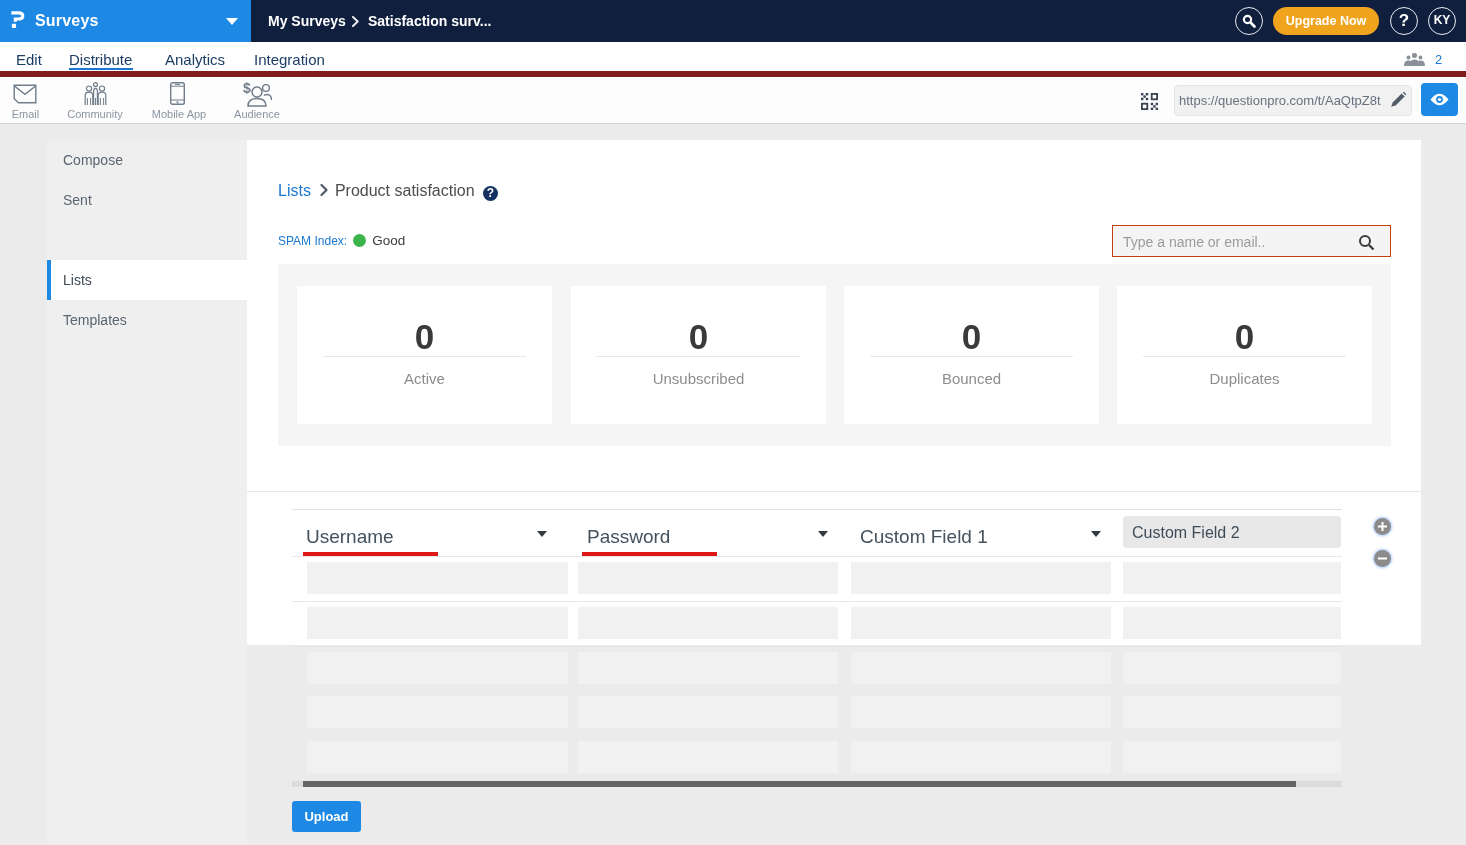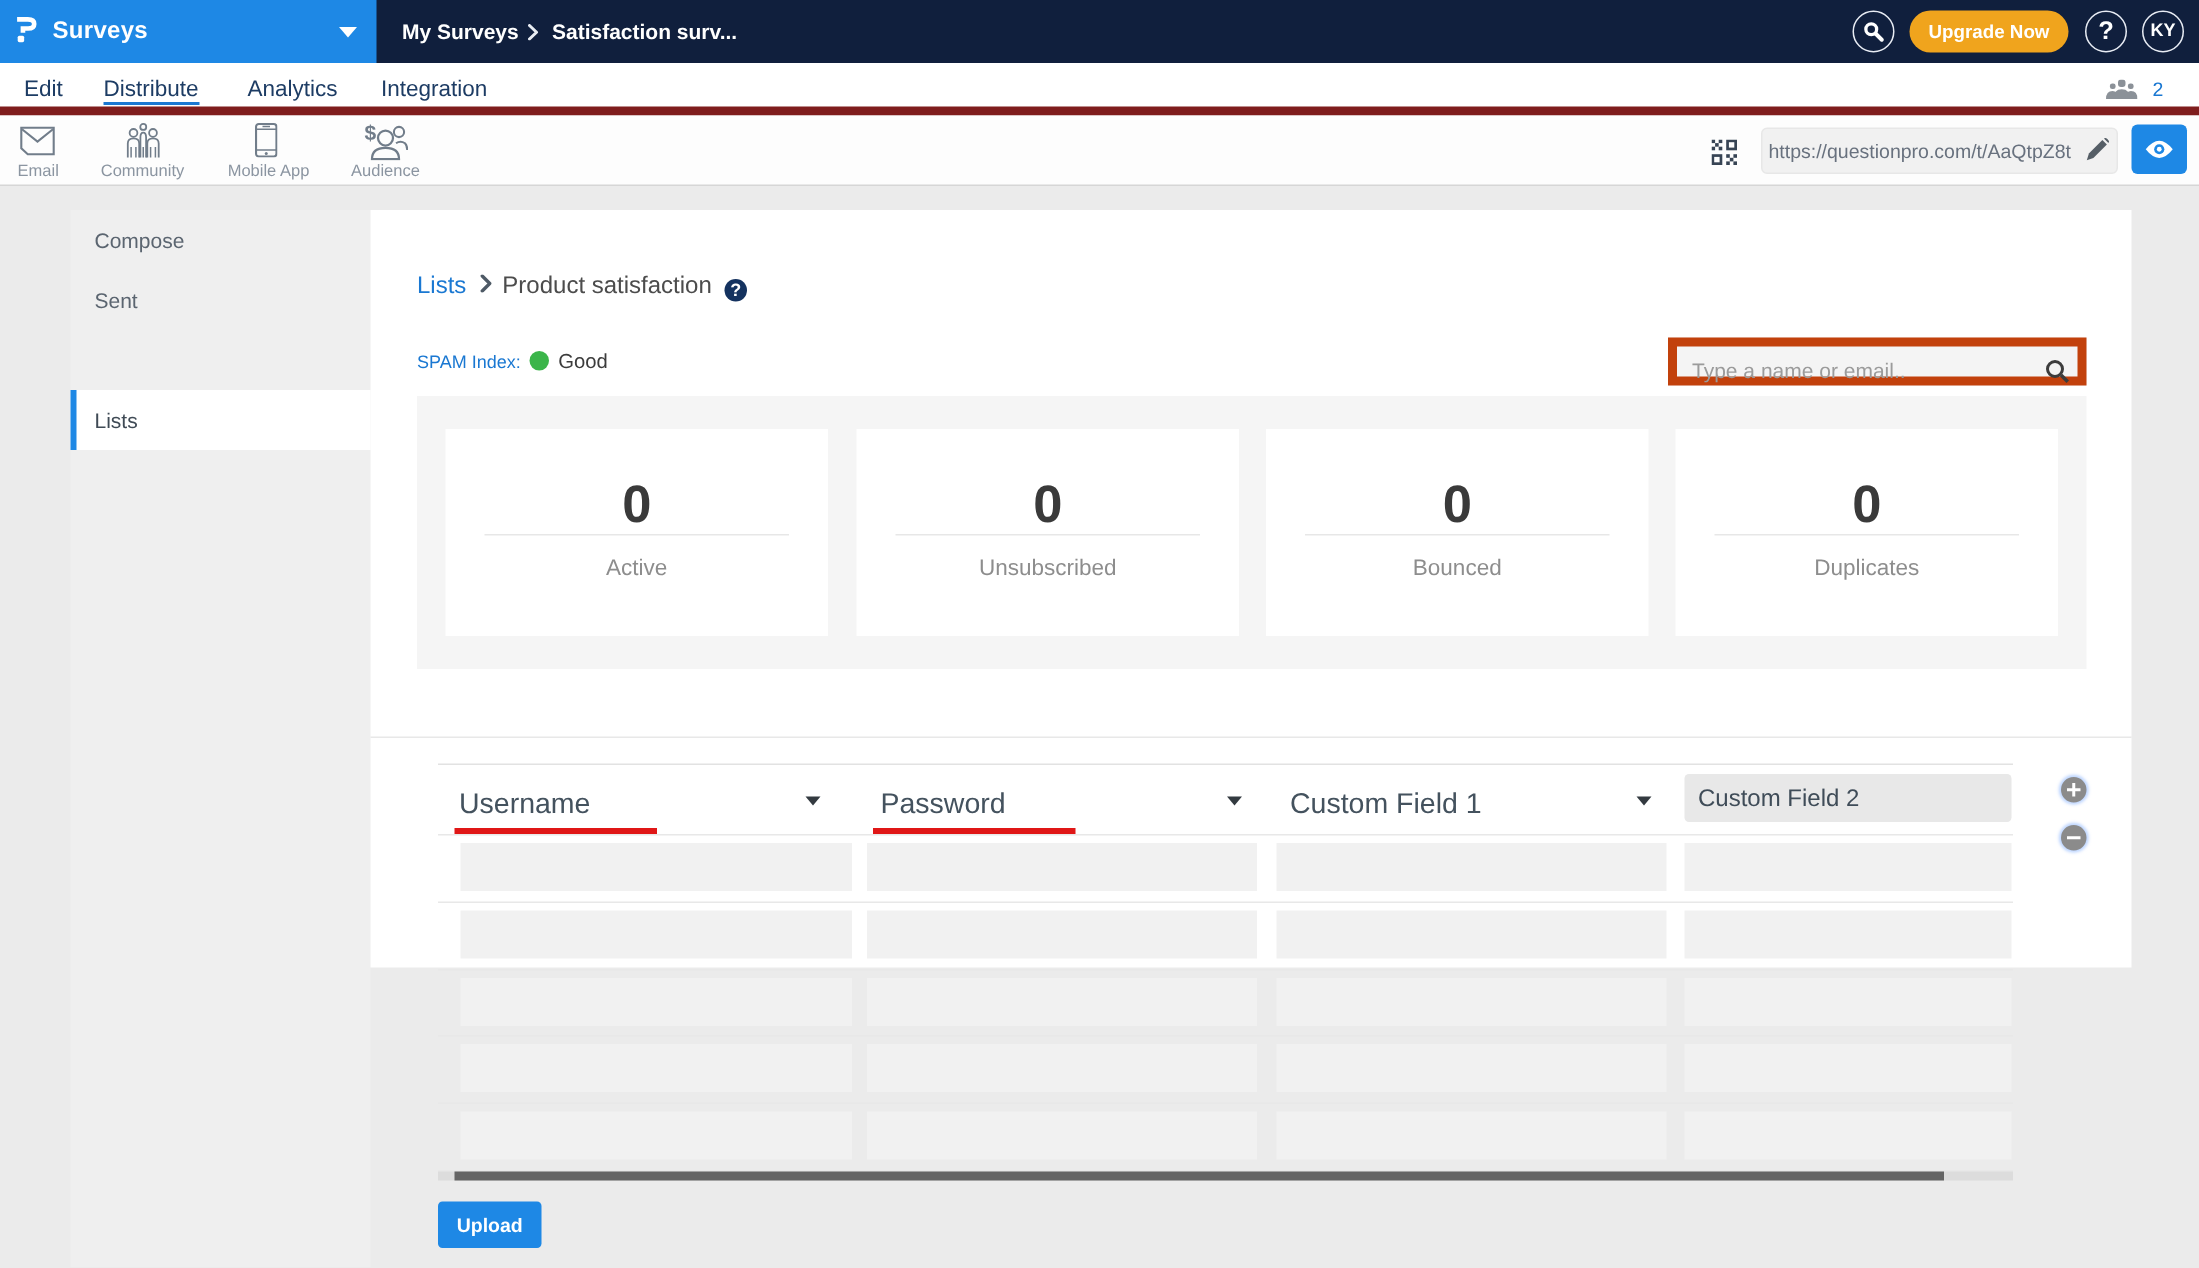--- a/index.html
+++ b/index.html
@@ -36,21 +36,21 @@
 
 #content { left:247px; top:140px; width:1174px; height:505px; background:#ffffff; }
 #bc { position:absolute; left:31px; top:42px; font-size:16px; }
 #bc .lists { color:#1a78d2; }
 #bc .title { color:#4c4c4c; }
 #qbadge { position:absolute; left:236px; top:46px; width:15px; height:15px; background:#14325f; border-radius:50%; color:#fff; font-size:12px; font-weight:700; text-align:center; line-height:15px; }
 #spamrow { position:absolute; left:31px; top:93px; font-size:12px; }
 #spamrow .lbl { color:#1a78d2; }
 #spamrow .dot { display:inline-block; width:13px; height:13px; background:#3bb54a; border-radius:50%; margin:0 6px 0 6px; vertical-align:-2px; }
 #spamrow .val { color:#3c3c3c; font-size:13.5px; }
-#searchbox { position:absolute; left:865px; top:85px; width:279px; height:32px; background:#f4f4f4; border:6px solid #c2410c; }
+#searchbox { position:absolute; left:865px; top:85px; width:279px; height:32px; background:#f4f4f4; border:1px solid #c2410c; }
 #searchbox .ph { position:absolute; left:10px; top:8px; font-size:14px; color:#9b9b9b; }
 
 
 #cardpanel { position:absolute; left:31px; top:124px; width:1113px; height:182px; background:#f5f5f5; }
 .card { position:absolute; top:22px; width:255px; height:138px; background:#fff; }
 .card .num { position:absolute; top:31px; width:100%; text-align:center; font-size:35px; font-weight:700; color:#3a3a3a; }
 .card .line { position:absolute; top:70px; left:26px; width:203px; height:1px; background:#e7e7e7; }
 .card .lab { position:absolute; top:84px; width:100%; text-align:center; font-size:15px; color:#8d8d8d; }
 
 
@@ -187,20 +187,21 @@
         <circle cx="9.5" cy="7.5" r="3.4" fill="#1e88e5"></circle>
         <circle cx="9.5" cy="7.5" r="1.6" fill="#fff"></circle>
       </svg>
     </div>
   </div>
 
   <div class="abs" id="sidebar">
     <div class="sideitem" style="top:40px;">Sent</div>
     <div class="sideitem" style="top:0px;">Compose</div>
     <div class="sideitem active" style="top:120px;">Lists</div>
+    <div class="sideitem" style="top:160px;">Templates</div>
   </div>
 
   <div class="abs" id="content">
     <div id="bc"><span class="lists">Lists</span><svg width="8" height="12" viewBox="0 0 8 12" style="margin:0 7px 0 9px;">
           <polyline points="1.5,1 6.5,6 1.5,11" fill="none" stroke="#4e5a66" stroke-width="2.2" stroke-linecap="round" stroke-linejoin="round"></polyline>
         </svg><span class="title">Product satisfaction</span></div>
     <div id="qbadge">?</div>
     <div id="spamrow"><span class="lbl">SPAM Index:</span><span class="dot"></span><span class="val">Good</span></div>
     <div id="searchbox">
       <span class="ph">Type a name or email..</span>

